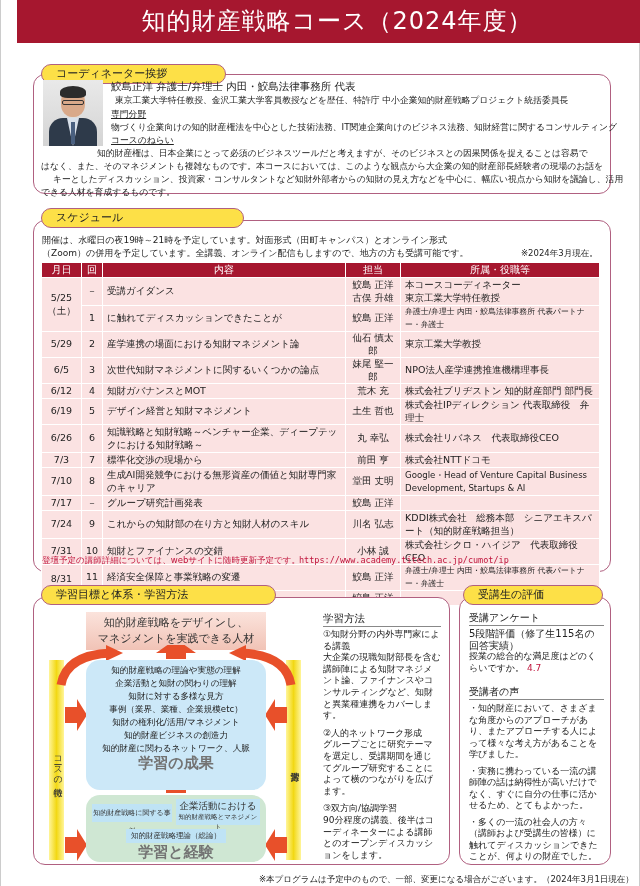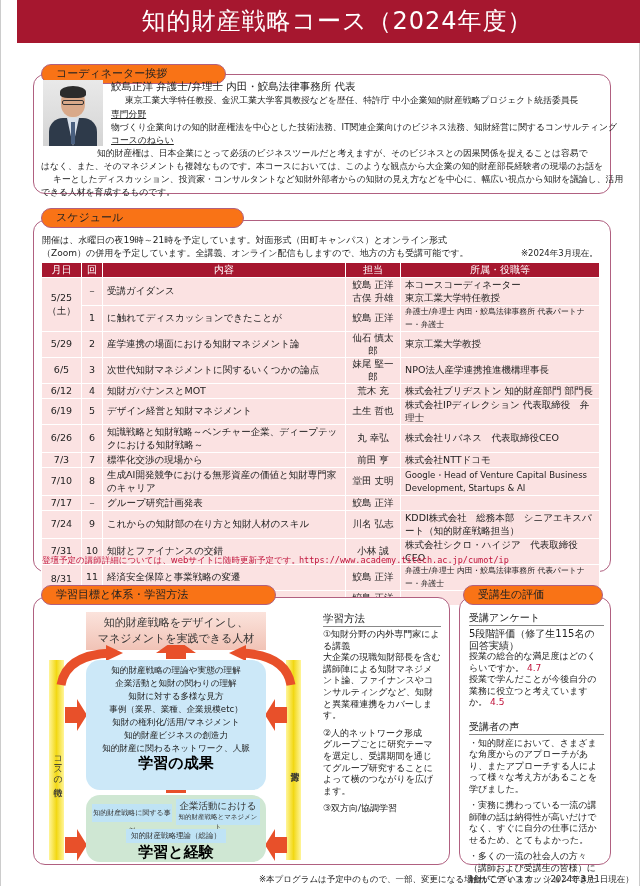--- a/index.html
+++ b/index.html
@@ -1,20 +1,20 @@
 <!DOCTYPE html>
 <html><head>
 <meta charset="utf-8">
 <style>
 *{box-sizing:border-box;margin:0;padding:0}
 body{width:640px;height:886px;background:#f4f4f4;font-family:"DejaVu Sans",sans-serif;color:#222;position:relative;overflow:hidden}
 .page{position:absolute;left:0;top:0;width:640px;height:886px;background:#fff;border-left:1px solid #ccc;border-right:1px solid #ccc}
 .header{position:absolute;left:16px;top:0;width:640px;height:43px;background:#a6172f;color:#fff;text-align:center;font-size:24px;line-height:43px;letter-spacing:1px}
 .sec{position:absolute;border:1.5px solid #b06080;border-radius:12px;background:#fff}
-.sec-tab{position:absolute;height:20px;border:1.5px solid #b06080;border-radius:10px;background:#f97316;font-size:11px;line-height:17px;padding-left:14px;color:#222}
+.sec-tab{position:absolute;height:20px;border:1.5px solid #b06080;border-radius:10px;background:#fde047;font-size:11px;line-height:17px;padding-left:14px;color:#222}
 .coord-photo{position:absolute;left:42px;top:80px;width:60px;height:66px;background:linear-gradient(180deg,#e9e9e9 0%,#d4d4d4 100%);overflow:hidden}
 .coord-photo .head{position:absolute;left:18px;top:9px;width:24px;height:28px;background:#d9a98a;border-radius:45%}
 .coord-photo .hair{position:absolute;left:17px;top:6px;width:26px;height:12px;background:#2c2c2c;border-radius:50% 50% 30% 30%}
 .coord-photo .glasses{position:absolute;left:19px;top:20px;width:22px;height:5px;border:1px solid #333;border-radius:2px}
 .coord-photo .suit{position:absolute;left:6px;top:38px;width:48px;height:30px;background:#2e3a4a;border-radius:14px 14px 0 0}
 .coord-photo .shirt{position:absolute;left:24px;top:38px;width:12px;height:28px;background:#d8e0ea;clip-path:polygon(0 0,100% 0,50% 100%)}
 .coord-photo .tie{position:absolute;left:28px;top:42px;width:4px;height:22px;background:#4a6080}
 .t{position:absolute;font-size:9.5px;line-height:13.5px;white-space:nowrap}
 .ul{text-decoration:underline}
 .sched-note{position:absolute;left:41px;top:234px;font-size:9px;line-height:13px;white-space:nowrap}
@@ -24,21 +24,21 @@
 table.sched td.c{text-align:center}
 table.sched td.small{font-size:7.8px}
 .red{color:#c0143c}
 .url{color:#c0143c;font-family:"DejaVu Sans Mono",monospace;font-size:8.5px}
 .goal-top{position:absolute;left:85px;top:612px;width:180px;height:38px;background:linear-gradient(180deg,#fbe3dc,#f1c3b6);text-align:center;font-size:11px;line-height:16px;padding-top:3px;color:#333}
 .pillar{position:absolute;width:15px;background:linear-gradient(90deg,#fff59a,#f2d814,#fff59a)}
 .pillar span{position:absolute;left:1px;width:13px;font-size:9px;line-height:11px;text-align:center;color:#333}
 .blue-box{position:absolute;left:85px;top:660px;width:180px;height:130px;background:#cce8f8;border-radius:14px;text-align:center;font-size:8.6px;line-height:13px;padding-top:4px}
 .green-box{position:absolute;left:85px;top:795px;width:180px;height:67px;background:#cfe7d3;border-radius:14px}
 .pbox{position:absolute;background:#bfe3f5;font-size:7px;line-height:10px;text-align:center;color:#333}
-.bigtext{font-size:15px;color:#000000;font-weight:bold}
+.bigtext{font-size:15px;color:#737373;font-weight:bold}
 .method{position:absolute;left:322px;font-size:9px;line-height:11.6px;color:#222}
 .eval{position:absolute;left:468px;font-size:9px;line-height:11.5px;color:#222}
 .hr{border-bottom:1px solid #888}
 .footer{position:absolute;left:258px;top:874px;font-size:8.5px;line-height:11px;white-space:nowrap;color:#222}
 </style>
 </head>
 <body>
 
 <div class="page">
 
@@ -48,21 +48,21 @@
   <div class="sec-tab" style="left:40px;top:64px;width:185px">コーディネーター挨拶</div>
   <div class="coord-photo">
     <div class="suit"></div>
       <div class="shirt"></div>
       <div class="tie"></div>
       <div class="head"></div>
       <div class="hair"></div>
       <div class="glasses"></div>
   </div>
   <div class="t" style="left:110px;top:80px;font-size:10.5px">鮫島正洋 弁護士/弁理士 内田・鮫島法律事務所 代表</div>
-  <div class="t" style="left:124px;top:94px;font-size:8.8px">東京工業大学特任教授、金沢工業大学客員教授などを歴任、特許庁 中小企業知的財産戦略プロジェクト統括委員長</div>
+  <div class="t" style="left:114px;top:94px;font-size:8.8px">東京工業大学特任教授、金沢工業大学客員教授などを歴任、特許庁 中小企業知的財産戦略プロジェクト統括委員長</div>
   <div class="t ul" style="left:110px;top:108px;font-size:8.8px">専門分野</div>
   <div class="t" style="left:110px;top:121px;font-size:8.8px">物づくり企業向けの知的財産権法を中心とした技術法務、IT関連企業向けのビジネス法務、知財経営に関するコンサルティング</div>
   <div class="t ul" style="left:110px;top:134px;font-size:8.8px">コースのねらい</div>
   <div class="t" style="left:96px;top:147px;font-size:8.8px">知的財産権は、日本企業にとって必須のビジネスツールだと考えますが、そのビジネスとの因果関係を捉えることは容易で</div>
   <div class="t" style="left:40px;top:160px;font-size:8.8px">はなく、また、そのマネジメントも複雑なものです。本コースにおいては、このような観点から大企業の知的財産部長経験者の現場のお話を</div>
   <div class="t" style="left:52px;top:173px;font-size:8.8px">キーとしたディスカッション、投資家・コンサルタントなど知財外部者からの知財の見え方などを中心に、幅広い視点から知財を議論し、活用</div>
   <div class="t" style="left:40px;top:186px;font-size:8.8px">できる人材を育成するものです。</div>
 
   <div class="sec" style="left:32px;top:220px;width:578px;height:352px"></div>
   <div class="sec-tab" style="left:40px;top:208px;width:203px">スケジュール</div>
@@ -242,30 +242,30 @@
     <div class="bigtext" style="position:absolute;left:0;top:48px;width:180px;text-align:center;line-height:18px">学習と経験</div>
   </div>
 
   <div class="method" style="top:610px;width:118px">
     <div class="hr" style="font-size:10.5px;line-height:16px;margin-bottom:2px">学習方法</div>
     <div>①知財分野の内外専門家による講義</div>
     <div style="margin-bottom:6px">大企業の現職知財部長を含む講師陣による知財マネジメント論、ファイナンスやコンサルティングなど、知財と異業種連携をカバーします。</div>
     <div>②人的ネットワーク形成</div>
     <div style="margin-bottom:6px">グループごとに研究テーマを選定し、受講期間を通じてグループ研究することによって横のつながりを広げます。</div>
     <div>③双方向/協調学習</div>
+    <div>90分程度の講義、後半はコーディネーターによる講師とのオープンディスカッションをします。</div>
   </div>
 
   <div class="sec" style="left:458px;top:597px;width:152px;height:268px"></div>
   <div class="sec-tab" style="left:462px;top:585px;width:140px">受講生の評価</div>
 
   <div class="eval" style="top:610px;width:135px">
     <div class="hr" style="font-size:10px;line-height:15px;margin-bottom:2px">受講アンケート</div>
     <div style="font-size:10px">5段階評価（修了生115名の回答実績）</div>
     <div><span>授業の総合的な満足度はどのくらいですか。</span> <span class="red">4.7</span></div>
-    <div><span>授業で学んだことが今後自分の業務に役立つと考えていますか。</span> <span class="red">4.5</span></div>
     <div class="hr" style="font-size:10px;line-height:15px;margin-top:10px;margin-bottom:3px">受講者の声</div>
     <div style="margin-bottom:5px">・知的財産において、さまざまな角度からのアプローチがあり、またアプローチする人によって様々な考え方があることを学びました。</div>
     <div style="margin-bottom:5px">・実務に携わっている一流の講師陣の話は納得性が高いだけでなく、すぐに自分の仕事に活かせるため、とてもよかった。</div>
     <div>・多くの一流の社会人の方々（講師および受講生の皆様）に触れてディスカッションできたことが、何よりの財産でした。</div>
   </div>
 
   <div class="footer">※本プログラムは予定中のもので、一部、変更になる場合がございます。（2024年3月1日現在）</div>
 </div>
 
 </body></html>

